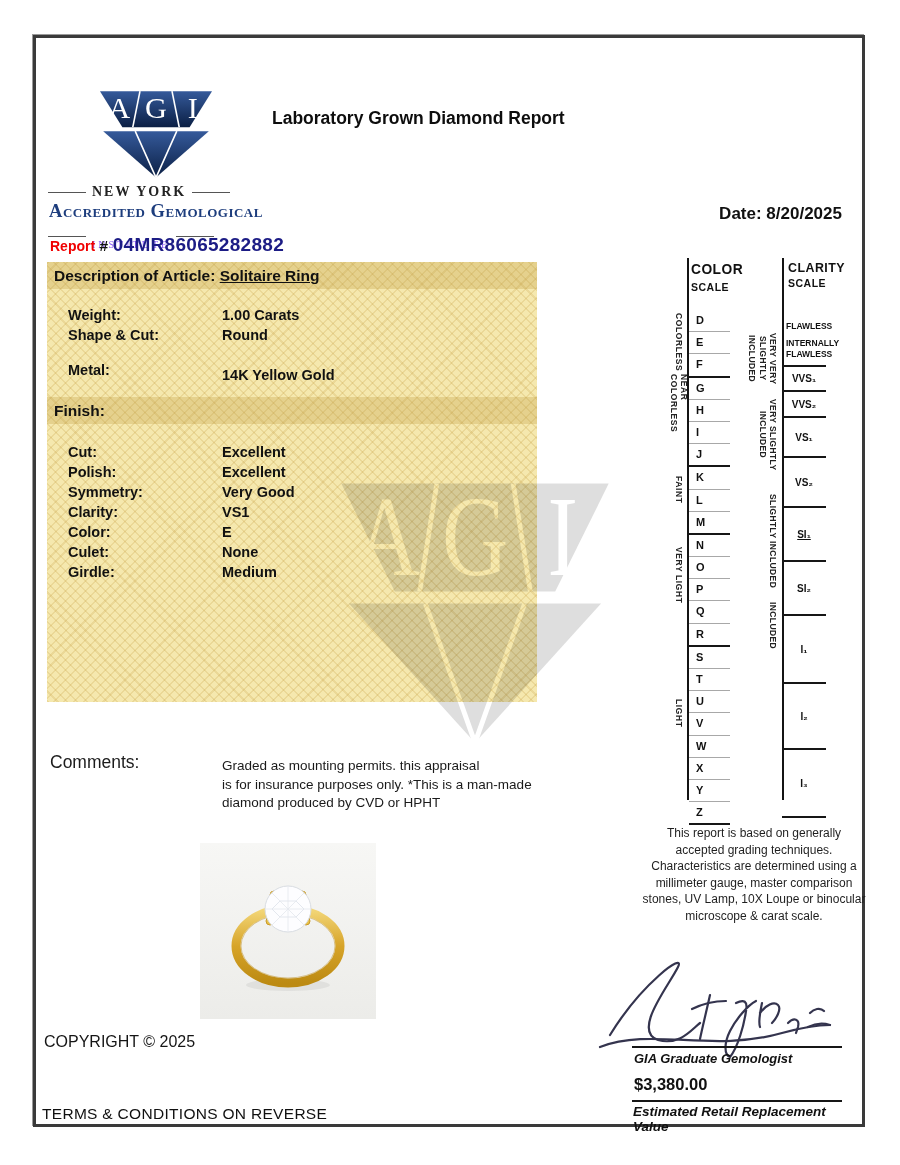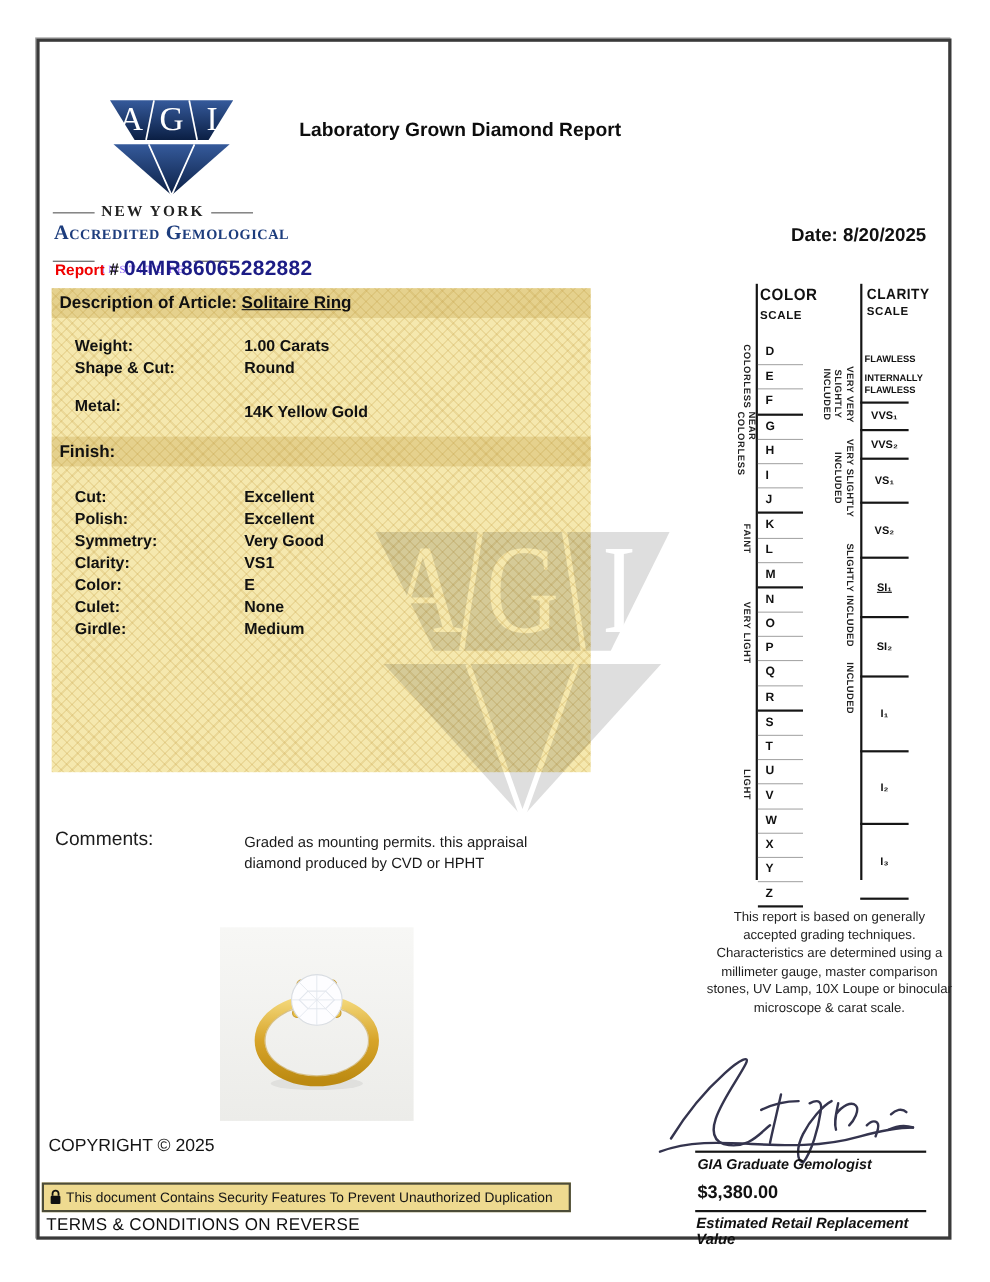--- a/index.html
+++ b/index.html
@@ -158,20 +158,21 @@
     <polygon points="34,64 166,64 100,122" fill="#c2c2c2"></polygon>
     <path d="M74,64 L100,122 M126,64 L100,122" stroke="#fff" stroke-width="2.5" fill="none"></path>
     <text x="54" y="52" text-anchor="middle" font-family="Liberation Serif,serif" font-size="48" fill="#ffffff">A</text>
     <text x="100" y="52" text-anchor="middle" font-family="Liberation Serif,serif" font-size="48" fill="#ffffff">G</text>
     <text x="146" y="52" text-anchor="middle" font-family="Liberation Serif,serif" font-size="48" fill="#ffffff">I</text>
   </svg>
 
   <div class="comments-label">Comments:</div>
   <div class="comments-text" id="comments-lines">
       <div>Graded as mounting permits. this appraisal</div>
+      <div>is for insurance purposes only. *This is a man-made</div>
       <div>diamond produced by CVD or HPHT</div>
     </div>
 
   <div class="photo">
     <svg width="176" height="176" viewBox="0 0 176 176">
       <defs>
         <linearGradient id="goldg" x1="0" y1="0" x2="0" y2="1">
           <stop offset="0" stop-color="#f3d779"></stop>
             <stop offset=".5" stop-color="#d7a429"></stop>
             <stop offset="1" stop-color="#bc8a12"></stop>
@@ -283,22 +284,15 @@
     </g>
   </svg>
   <div class="sig-line"></div>
   <div class="sig-title">GIA Graduate Gemologist</div>
 
   <div class="value-amt">$3,380.00</div>
   <div class="value-line"></div>
   <div class="value-label">Estimated Retail Replacement Value</div>
 
   <div class="copyright">COPYRIGHT © 2025</div>
-  <div class="security">
-    <svg width="11" height="15" viewBox="0 0 16 22">
-      <path d="M4,9 V6 a4,4 0 0 1 8,0 V9" fill="none" stroke="#111" stroke-width="2.4"></path>
-      <rect x="1.5" y="9" width="13" height="11" rx="1.5" fill="#111"></rect>
-    </svg>
-    <span>This document Contains Security Features To Prevent Unauthorized Duplication</span>
-  </div>
   <div class="terms">TERMS &amp; CONDITIONS ON REVERSE</div>
 
 </div>
 
 </body></html>

